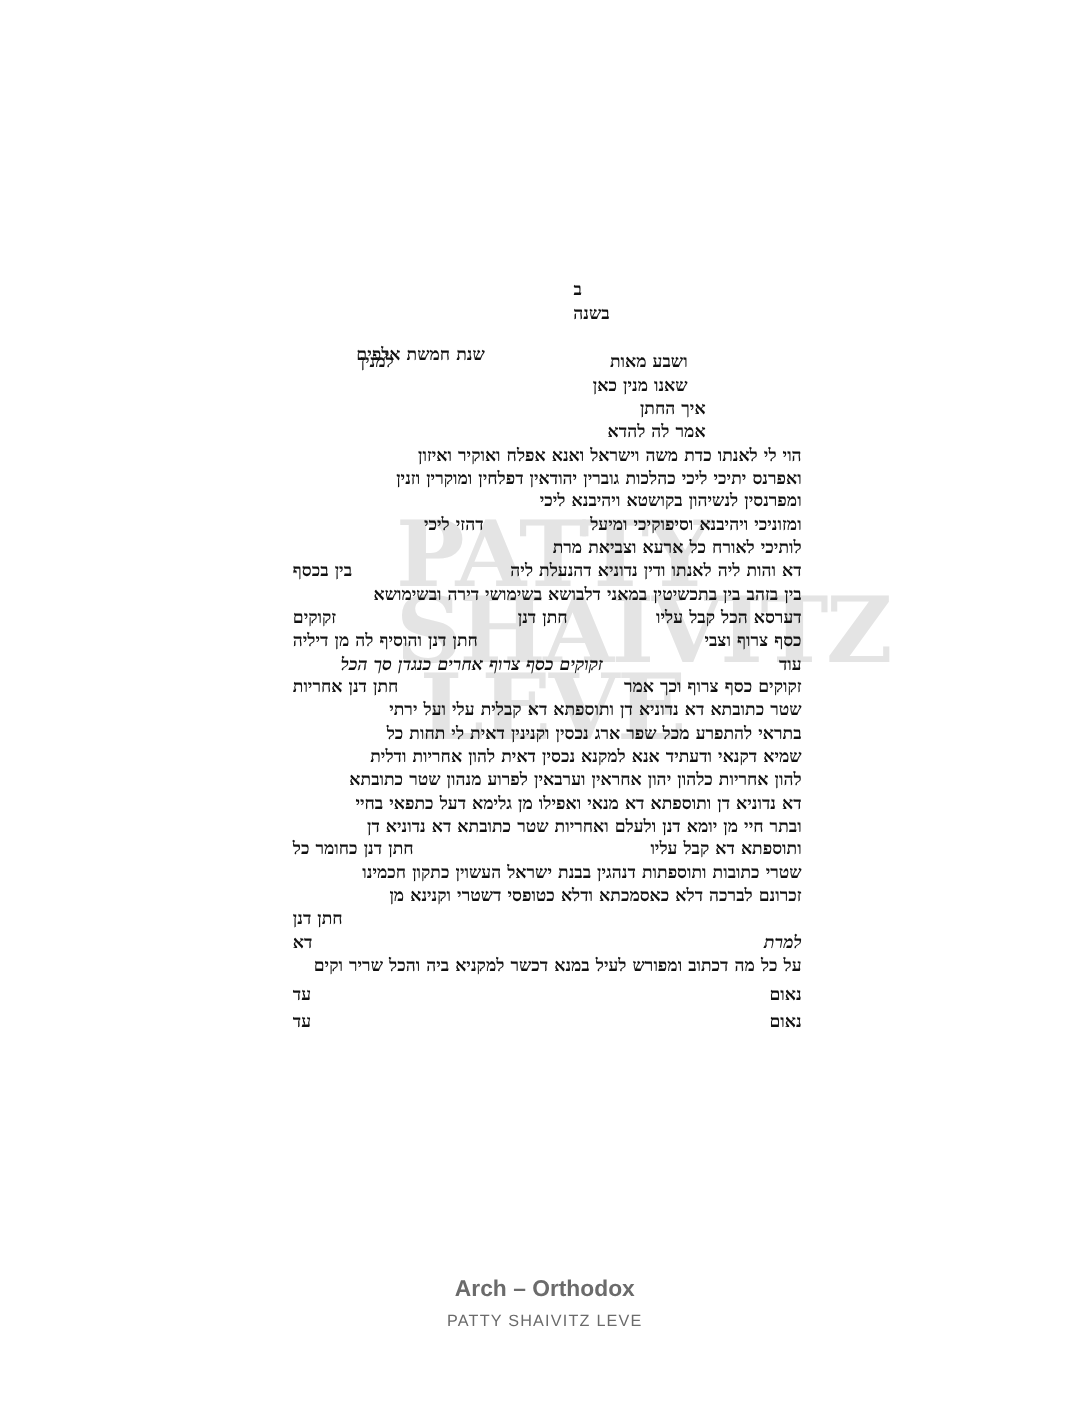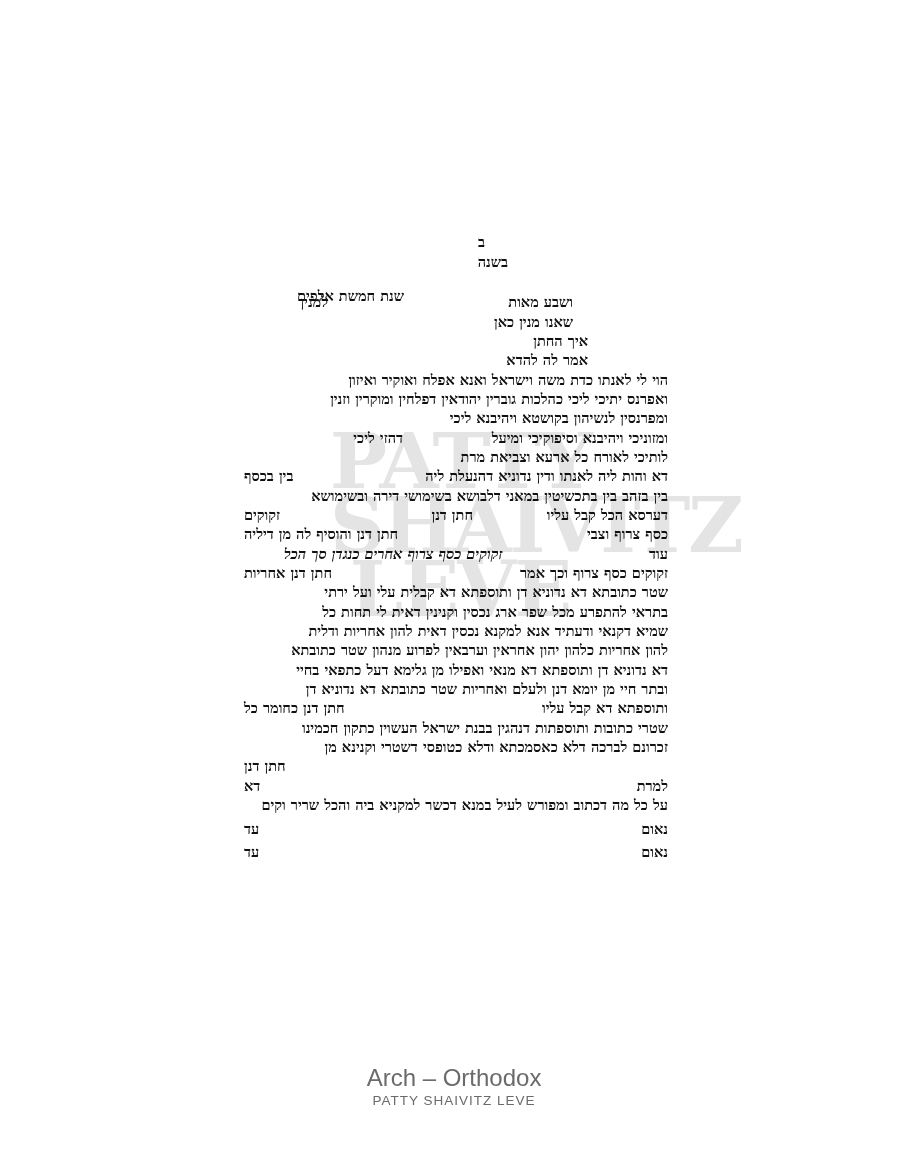--- a/index.html
+++ b/index.html
@@ -19,21 +19,21 @@
   }
   .line {
     position: absolute; right: 0; height: 19px; white-space: nowrap;
     font-size: 14.5px; font-weight: bold; line-height: 19px; width: 424px;
   }
   .line .seg { position: absolute; top: 0; }
   .caption {
     position: absolute; left: 0; width: 908px; text-align: center;
     font-family: "Liberation Sans", sans-serif; color: #6b6b6b;
   }
-  .title { top: 1064px; font-size: 24px; font-weight: normal; }
+  .title { top: 1064px; font-size: 19px; font-weight: bold; }
   .artist { top: 1093px; font-size: 13.5px; letter-spacing: 1px; }
 </style>
 </head>
 <body>
 
 <div class="watermark">
   <div>PATTY</div>
   <div>SHAIVITZ</div>
   <div>LEVE</div>
 </div>
@@ -126,21 +126,21 @@
     <div class="line" style="top: 486px;">
       <span class="seg" style="right: 0px;">שטרי כתובות ותוספתות דנהגין בבנת ישראל העשוין כתקון חכמינו</span>
     </div>
     <div class="line" style="top: 505px;">
       <span class="seg" style="right: 0px;">זכרונם לברכה דלא כאסמכתא ודלא כטופסי דשטרי וקנינא מן</span>
     </div>
     <div class="line" style="top: 524px;">
       <span class="seg" style="left: 0px;">חתן דנן</span>
     </div>
     <div class="line" style="top: 544px;">
-      <span class="seg" style="right: 0px;">למרת</span>
+      <span class="seg" style="right: 0px; font-style: italic;">למרת</span>
       <span class="seg" style="left: 0px;">דא</span>
     </div>
     <div class="line" style="top: 563px;">
       <span class="seg" style="right: 0px;">על כל מה דכתוב ומפורש לעיל במנא דכשר למקניא ביה והכל שריר וקים</span>
     </div>
     <div class="line" style="top: 587px;">
       <span class="seg" style="right: 0px;">נאום</span>
       <span class="seg" style="left: 0px;">עד</span>
     </div>
     <div class="line" style="top: 610px;">

